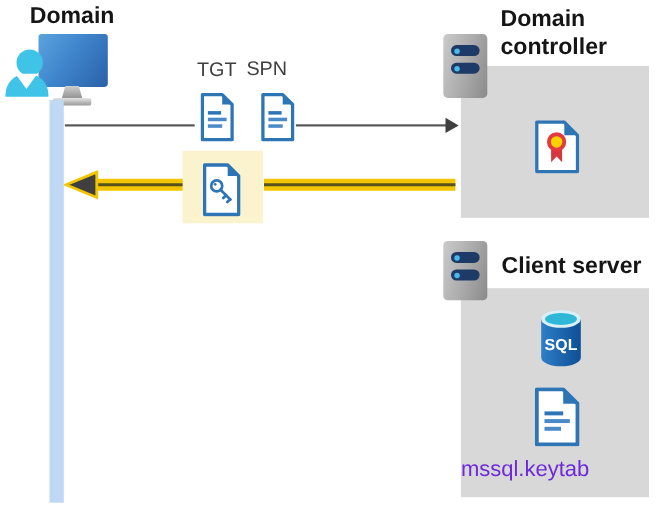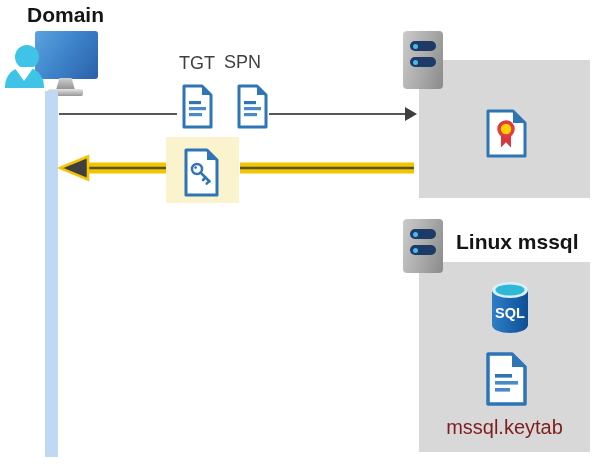--- a/index.html
+++ b/index.html
@@ -5,21 +5,21 @@
   html,body { margin:0; padding:0; background:#ffffff; }
   .canvas {
     position:relative; width:600px; height:468px; background:#ffffff;
     font-family:"Liberation Sans", sans-serif; overflow:hidden;
   }
   .abs { position:absolute; }
 
   
   .heading { font-size:21px; font-weight:bold; color:#151515; line-height:25px; }
   .ticket-label { font-size:18px; color:#3f3f3f; text-align:right; }
-  .file-label { font-size:20px; color:#7f1d1d; text-align:center; }
+  .file-label { font-size:20px; color:#6d28d9; text-align:left; }
 
   
   .monitor { left:35px; top:31px; width:63px; height:48px; border-radius:3px;
     background:linear-gradient(125deg,#5ba3de 0%,#3f85cc 45%,#2a61a8 100%); }
   .stand-neck { left:56px; top:78px; width:19px; height:12px;
     background:linear-gradient(#cfcfcf,#8f8f8f);
     clip-path:polygon(18% 0,82% 0,100% 100%,0 100%); }
   .stand-base { left:48px; top:89px; width:35px; height:7px; border-radius:2px;
     background:linear-gradient(#e6e6e6,#979797); }
   .person-head { left:15px; top:45px; width:24px; height:24px; border-radius:50%; }
@@ -126,38 +126,39 @@
 
   <div class="abs panel dc"></div>
   <div class="abs server dc">
     <div class="slot s1">
         <div class="dot"></div>
       </div>
     <div class="slot s2">
         <div class="dot"></div>
       </div>
   </div>
+  <div class="abs heading dc-label">Domain controller</div>
 
   <svg class="abs" style="left:486px; top:109px;" width="41" height="49" viewBox="0 0 41 49">
     <path d="M2 2 H27 L39 14 V47 H2 Z" fill="#ffffff" stroke="#2e75b6" stroke-width="3" stroke-linejoin="round"></path>
     <path d="M27 2 V14 H39 Z" fill="#2e75b6"></path>
     <path d="M15 24 V38.5 L20 33.2 L25 38.5 V24 Z" fill="#d6363d"></path>
     <circle cx="20" cy="20" r="7" fill="#ffd100" stroke="#e13b40" stroke-width="3.5"></circle>
   </svg>
 
   <div class="abs panel linux"></div>
   <div class="abs server linux">
     <div class="slot s1">
         <div class="dot"></div>
       </div>
     <div class="slot s2">
         <div class="dot"></div>
       </div>
   </div>
-  <div class="abs heading linux-label">Linux mssql</div>
+  <div class="abs heading linux-label">Client server</div>
 
   <svg class="abs" style="left:491px; top:281px;" width="38" height="54" viewBox="0 0 38 54">
     <defs>
       <linearGradient id="sqlg" x1="0" y1="0" x2="1" y2="0">
         <stop offset="0" stop-color="#2f7ec7"></stop>
         <stop offset="1" stop-color="#0d4f96"></stop>
       </linearGradient>
     </defs>
     <path d="M1 9 L1 44 A18 8 0 0 0 37 44 L37 9 Z" fill="url(#sqlg)"></path>
     <ellipse cx="19" cy="9" rx="18" ry="8" fill="#d9f0f8"></ellipse>

